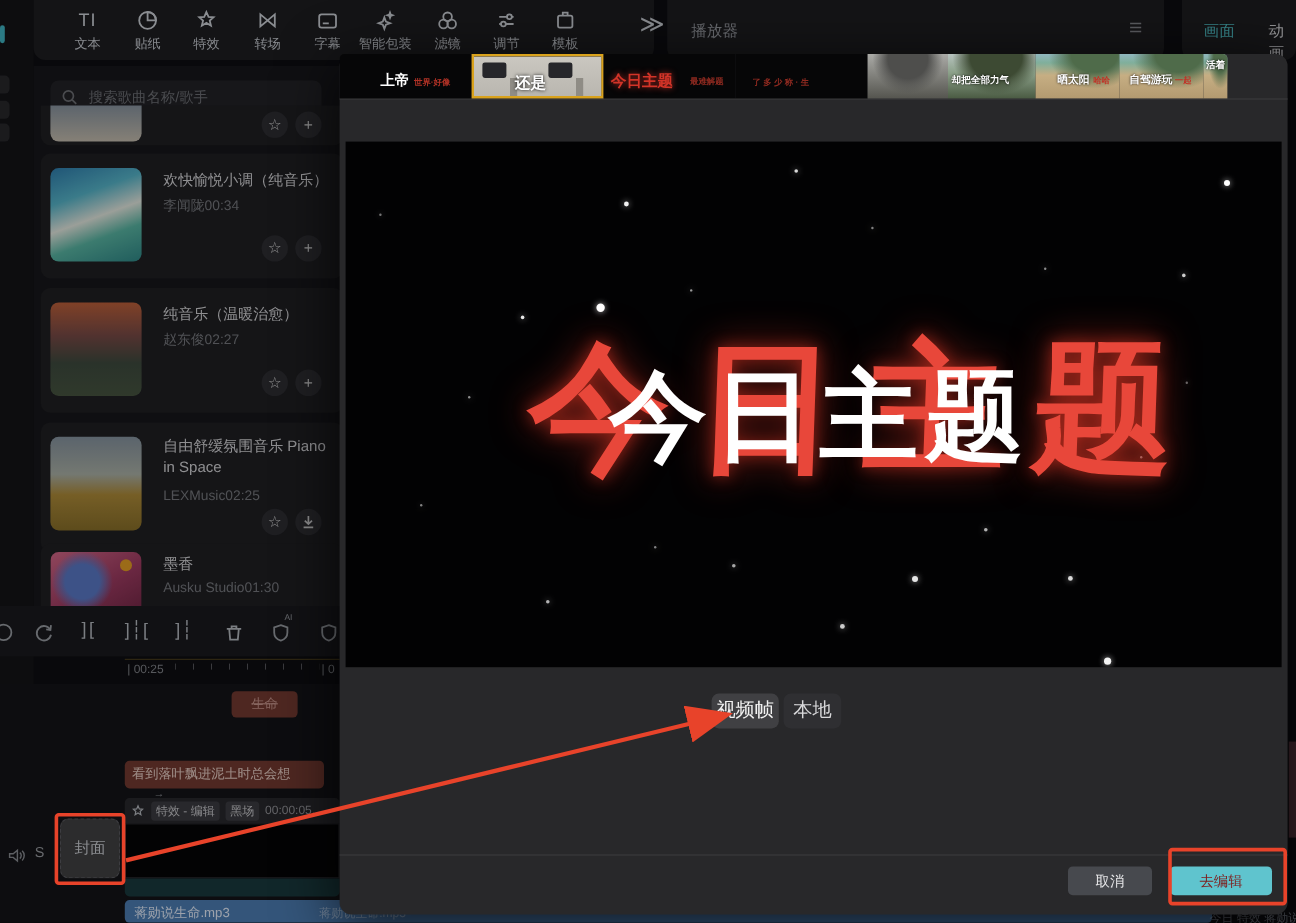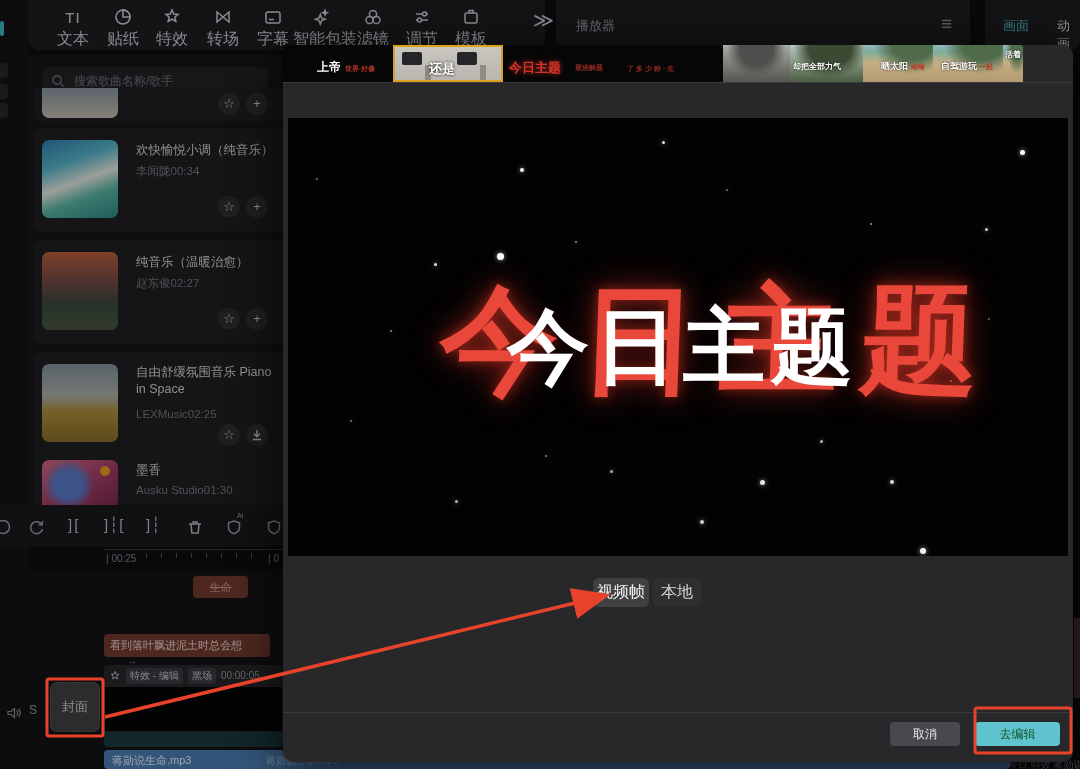--- a/index.html
+++ b/index.html
@@ -4,21 +4,21 @@
 <style>
   html,body{margin:0;padding:0;background:#000;}
   #screen{position:relative;width:1080px;height:769px;background:#0c0c0e;overflow:hidden;
           font-family:"Liberation Sans","DejaVu Sans",sans-serif;color:#ddd;}
   .abs{position:absolute;}
   
   .panel{background:#1c1c1e;border-radius:0 0 10px 10px;}
   #topbar{left:28px;top:0;width:517px;height:50px;}
   .ti{position:absolute;top:6px;width:56px;text-align:center;}
   .ti .ic{height:22px;display:flex;align-items:center;justify-content:center;color:#cfd3d8;}
-  .ti .lb{font-size:16px;color:#c7cbd0;margin-top:1px;white-space:nowrap;}
+  .ti .lb{font-size:11px;color:#c7cbd0;margin-top:1px;white-space:nowrap;}
   .ti svg{stroke:#cfd3d8;fill:none;stroke-width:1.5;}
   #more-tools{left:505px;top:8px;font-size:20px;color:#cfd3d8;}
   #playerbar{left:556px;top:0;width:414px;height:50px;}
   #player-title{left:20px;top:17px;font-size:13px;color:#9a9da2;}
   #player-menu{right:18px;top:13px;font-size:19px;color:#84878c;}
   #viewtabs{left:985px;top:0;width:95px;height:50px;}
   .vtab{position:absolute;top:17px;font-size:13px;}
   
   #leftrail{left:0;top:0;width:28px;height:769px;background:#111113;}
   .railfrag{position:absolute;left:-8px;width:16px;height:15px;border-radius:4px;background:#262628;}
@@ -90,21 +90,21 @@
   .seg-black{background:#060607;}
   .room{position:absolute;top:0;width:55px;height:45px;background:linear-gradient(180deg,#cac7c0,#b3b0a9);}
   .room:before{content:"";position:absolute;left:7px;top:5px;width:20px;height:13px;background:#26262a;border-radius:2px;}
   .room:after{content:"";position:absolute;left:30px;top:18px;width:6px;height:27px;background:#8f8c85;}
   .seg-treegray{background:radial-gradient(ellipse at 50% 12%,#4e4e4c 35%,rgba(0,0,0,0) 62%),linear-gradient(180deg,#aaaaa6,#55554f);}
   .seg-tree{background:radial-gradient(ellipse at 55% 8%,#3d4a33 38%,rgba(0,0,0,0) 64%),linear-gradient(180deg,#b7c3bf 0%,#8ba089 42%,#4b5b43 100%);}
   .seg-beach{background:radial-gradient(ellipse at 70% 2%,#4f6b4a 28%,rgba(0,0,0,0) 55%),linear-gradient(180deg,#90b7be 0%,#80af9b 20%,#c6ae83 48%,#b39a70 100%);}
   #mfooter .btn{position:absolute;top:677px;height:24px;border-radius:4px;font-size:12px;display:flex;
      align-items:center;justify-content:center;}
   #btn-cancel{left:607px;width:70px;background:#47494e;color:#e8e8ea;}
-  #btn-confirm{left:692px;width:85px;background:#5fc4ce;color:#14532d;}
+  #btn-confirm{left:692px;width:85px;background:#5fc4ce;color:#7f1d1d;}
   
   #anno{left:0;top:0;z-index:40;pointer-events:none;}
   #anno line,#anno rect{stroke:#e8432a;fill:none;}
 </style>
 </head>
 <body>
 
 <div id="screen">
 
   <div id="leftrail" class="abs">

